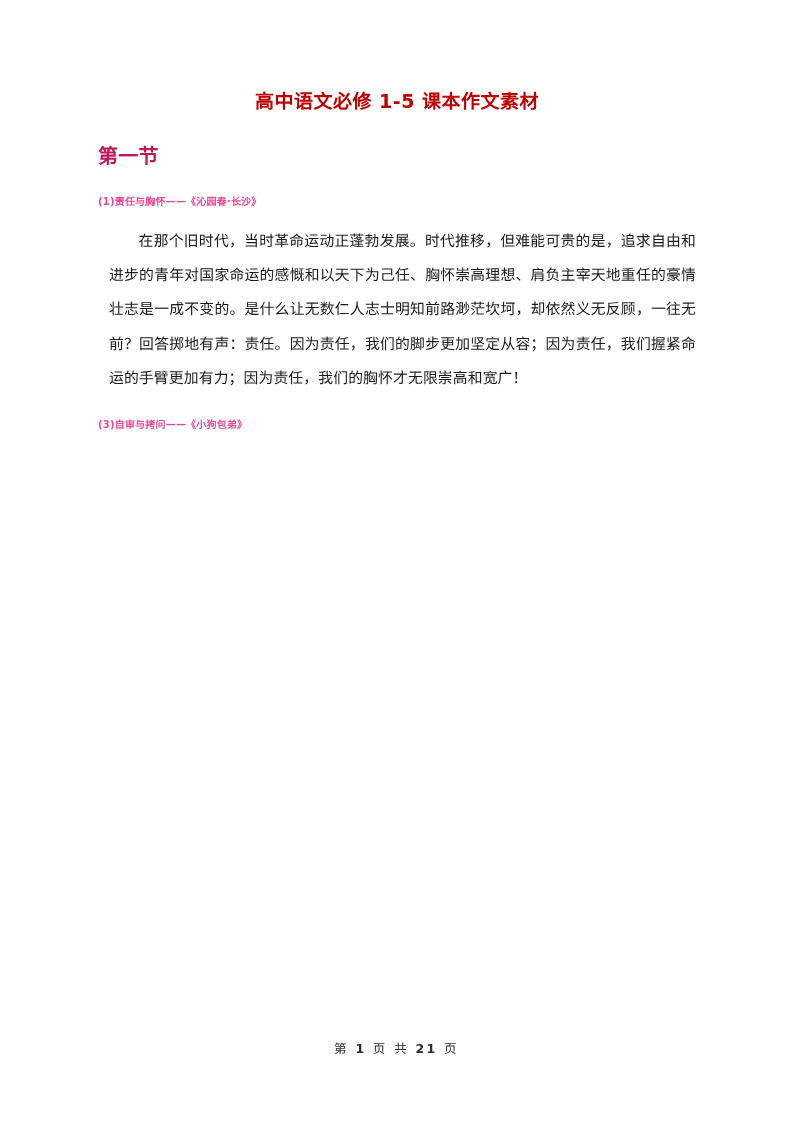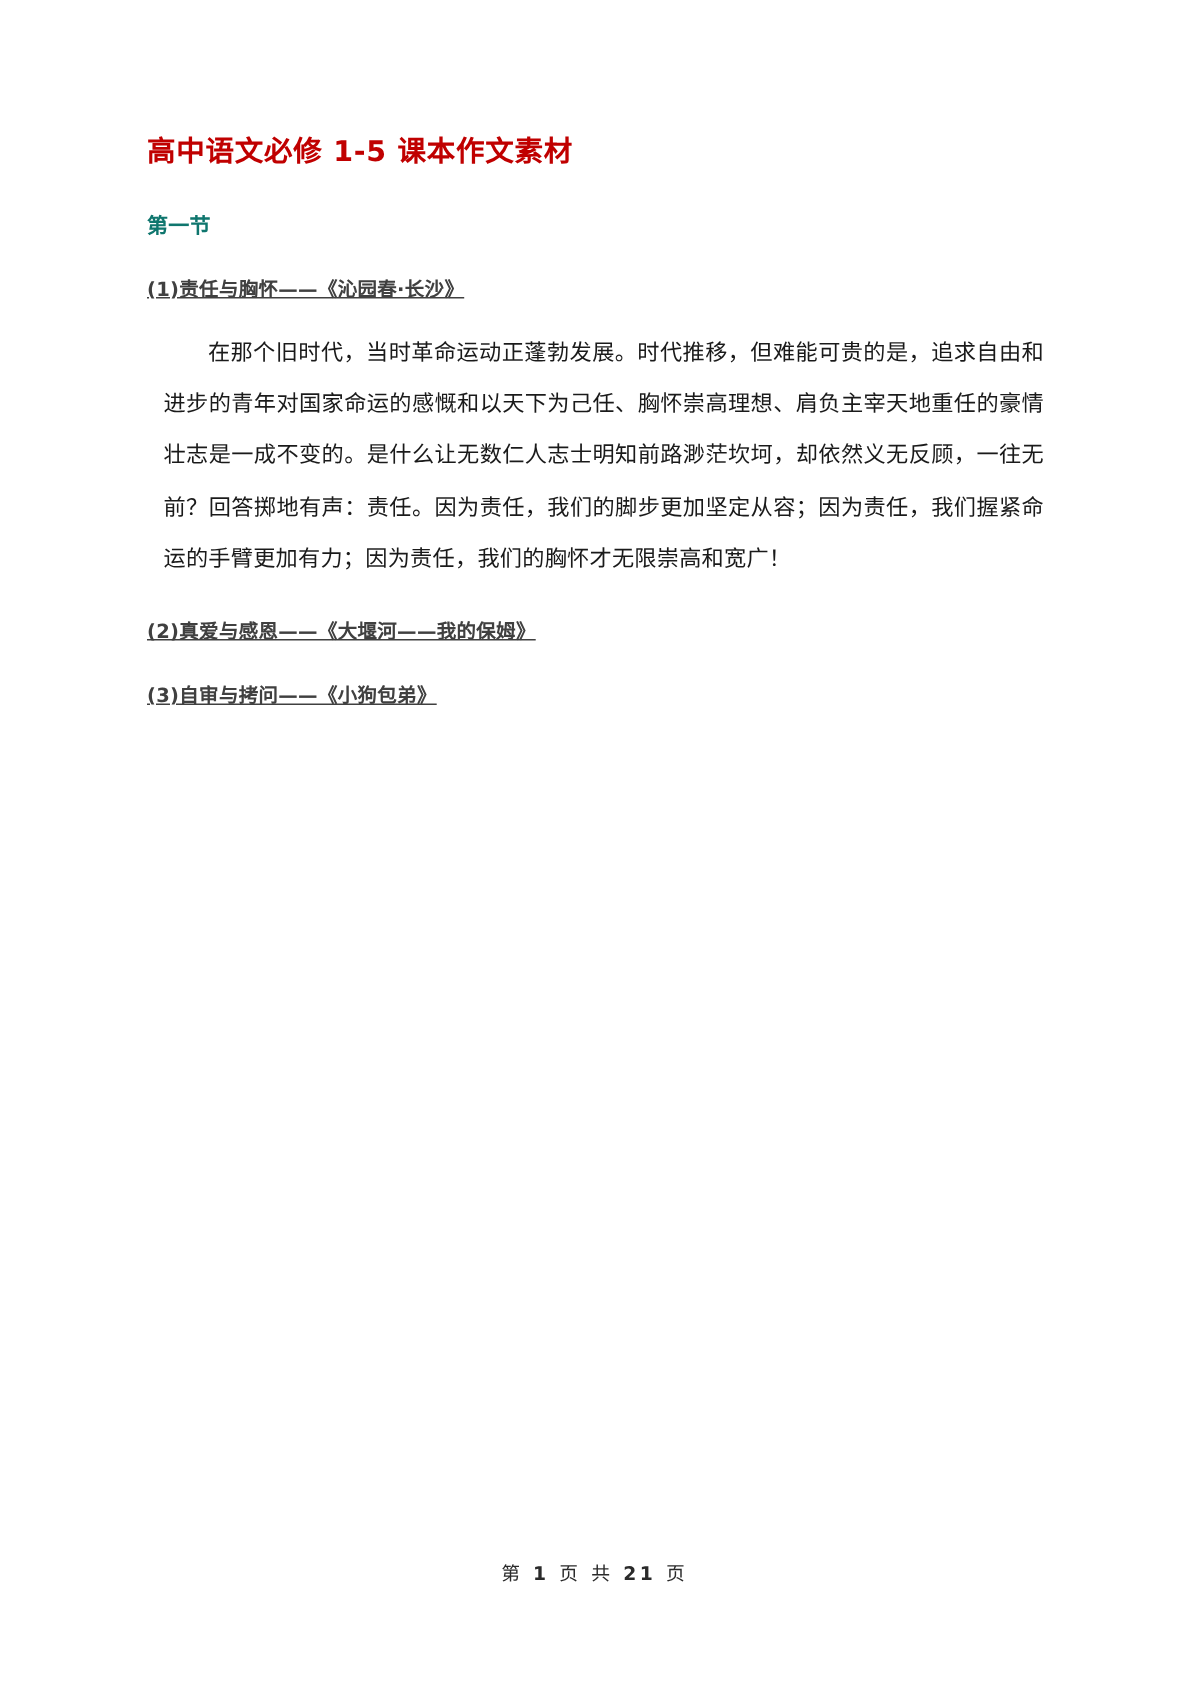--- a/index.html
+++ b/index.html
@@ -24,51 +24,50 @@
   .content {
     position: absolute;
     left: 98px;
     top: 88px;
     width: 598px;
   }
   .doc-title {
     font-size: 19px;
     font-weight: bold;
     color: #C00000;
-    text-align: left;
+    text-align: center;
     letter-spacing: 0.5px;
     line-height: 1.45;
     margin: 0 0 4px 0;
     white-space: pre;
   }
   .doc-subtitle {
     font-size: 17px;
     font-weight: bold;
     color: #C00000;
     text-align: center;
     letter-spacing: 0.5px;
     line-height: 1.5;
     margin: 10px 0 0 0;
   }
   .section-label {
-    font-size: 14px;
+    font-size: 20px;
     font-weight: bold;
-    color: #0f766e;
+    color: #be185d;
     margin: 24px 0 0 0;
     line-height: 1.6;
     letter-spacing: 0.2px;
   }
   .sub-heading {
-    font-size: 13px;
+    font-size: 10px;
     font-weight: bold;
-    color: #404040;
+    color: #ec4899;
     margin: 22px 0 0 0;
     line-height: 1.6;
     letter-spacing: 0.2px;
-    text-decoration: underline;
   }
   .body-para {
     font-size: 14.8px;
     color: #1a1a1a;
     text-align: justify;
     text-justify: inter-ideograph;
     text-indent: 2em;
     line-height: 2.32;
     margin: 14px 0 0 11px;
     letter-spacing: 0.15px;
@@ -101,21 +100,20 @@
 
     <div class="doc-title">高中语文必修 1-5 课本作文素材</div>
 
 
     <div class="section-label">第一节</div>
 
     <div class="sub-heading">(1)责任与胸怀——《沁园春·长沙》</div>
 
     <p class="body-para">在那个旧时代，当时革命运动正蓬勃发展。时代推移，但难能可贵的是，追求自由和进步的青年对国家命运的感慨和以天下为己任、胸怀崇高理想、肩负主宰天地重任的豪情壮志是一成不变的。是什么让无数仁人志士明知前路渺茫坎坷，却依然义无反顾，一往无前？回答掷地有声：责任。因为责任，我们的脚步更加坚定从容；因为责任，我们握紧命运的手臂更加有力；因为责任，我们的胸怀才无限崇高和宽广！</p>
 
-    <div class="sub-heading">(2)真爱与感恩——《大堰河——我的保姆》</div>
 
 
     <div class="sub-heading">(3)自审与拷问——《小狗包弟》</div>
 
 
   </div>
 
   <div class="footer">
     <span>第</span>
     <span class="pg-num">1</span>

